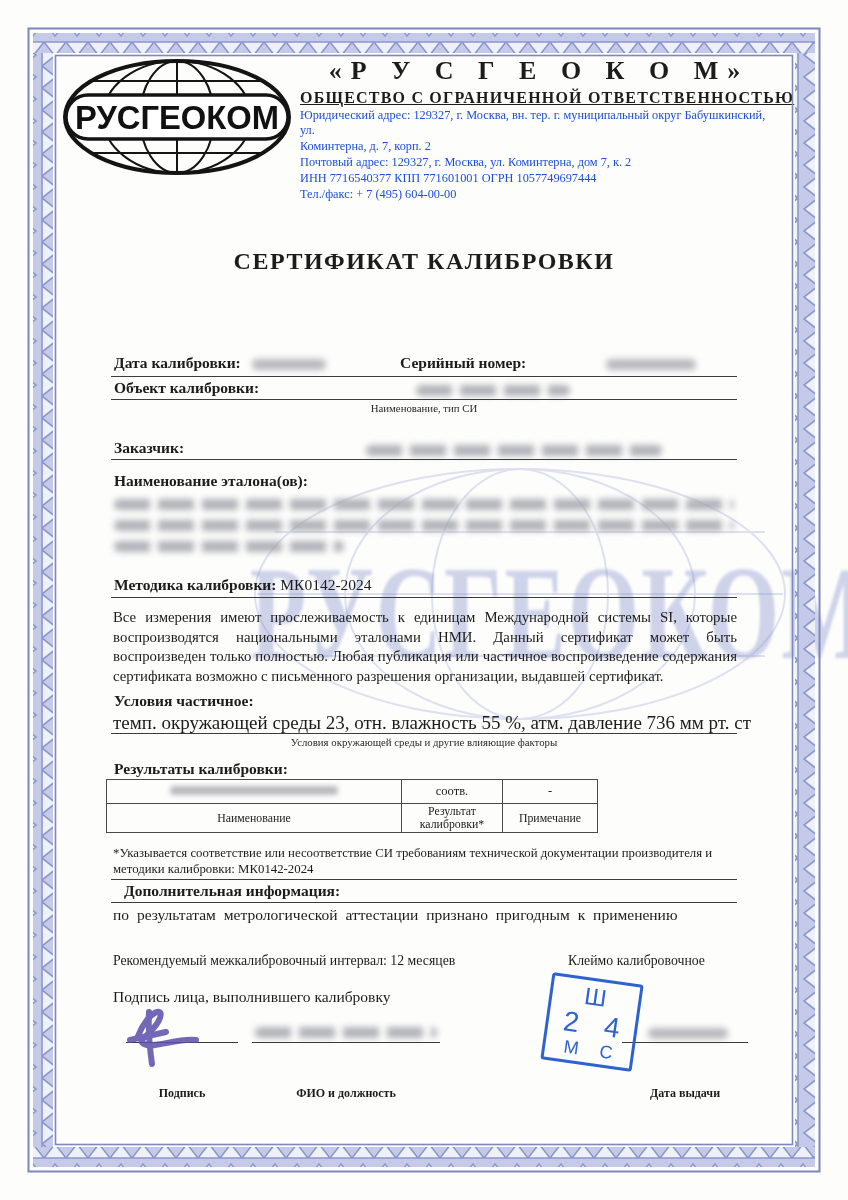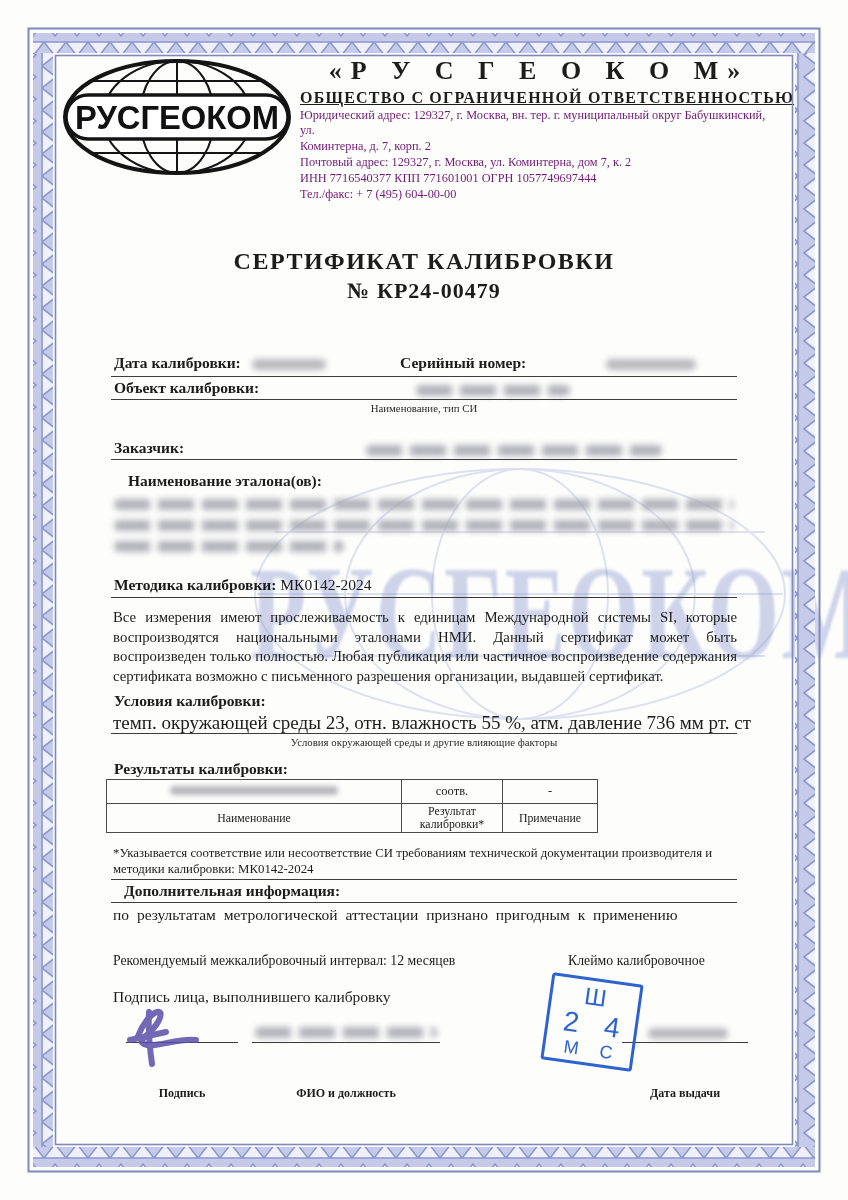--- a/index.html
+++ b/index.html
@@ -11,21 +11,21 @@
   
   #wm-globe{position:absolute;left:245px;top:462px;z-index:0;opacity:.30;}
   #wm-text{position:absolute;left:250px;top:536px;width:545px;z-index:0;
            font-size:92px;font-weight:bold;letter-spacing:2px;color:#8591cc;opacity:.38;
            transform:scaleY(1.45);transform-origin:top left;filter:blur(1.2px);white-space:nowrap;}
   
   #logo{left:60px;top:56px;z-index:1;}
   #hdr{left:300px;top:56px;width:478px;z-index:1;}
   #org-quoted{font-size:26px;font-weight:bold;letter-spacing:9px;text-align:center;white-space:nowrap;}
   #org-type{font-size:16px;font-weight:bold;letter-spacing:1.2px;text-decoration:underline;margin-top:3px;white-space:nowrap;}
-  .addr{font-size:12.3px;line-height:14.9px;margin-top:1px;color:#701a75;}
+  .addr{font-size:12.3px;line-height:14.9px;margin-top:1px;color:#1d4ed8;}
   #accr{left:111px;top:188px;width:626px;text-align:center;font-size:11.8px;line-height:14.5px;z-index:1;}
   #title1{left:111px;top:248px;width:626px;text-align:center;font-size:24px;font-weight:bold;letter-spacing:1.5px;z-index:1;}
   #title2{left:111px;top:278px;width:626px;text-align:center;font-size:22px;font-weight:bold;letter-spacing:1px;z-index:1;}
   
   .lbl{font-size:15.5px;font-weight:bold;z-index:1;white-space:nowrap;}
   .cap{font-size:10.8px;color:#2a2a2a;z-index:1;}
   .rule{position:absolute;border-top:1.6px solid #3c3c3c;z-index:1;}
   .redact{position:absolute;height:11px;border-radius:5px;background:#a8a8ae;filter:blur(3px);opacity:.8;z-index:1;}
   .redact.words{background:repeating-linear-gradient(90deg,#9fa0a8 0 36px,rgba(160,160,170,0) 36px 44px);}
   #para{left:113px;top:608px;width:624px;font-size:14.8px;line-height:19.5px;text-align:justify;z-index:1;}
@@ -125,51 +125,50 @@
     <div class="addr">Коминтерна, д. 7, корп. 2</div>
     <div class="addr">Почтовый адрес: 129327, г. Москва, ул. Коминтерна, дом 7, к. 2</div>
     <div class="addr">ИНН 7716540377 КПП 771601001 ОГРН 1057749697444</div>
     <div class="addr">Тел./факс: + 7 (495) 604-00-00</div>
   </div>
 
   <div id="accr" class="abs">
   </div>
 
   <div id="title1" class="abs">СЕРТИФИКАТ КАЛИБРОВКИ</div>
-  <div id="title2" class="abs">№ КР24-00479</div>
 
   <div class="abs lbl" style="left:114px;top:354px;">Дата калибровки:</div>
   <div class="redact" style="left:252px;top:359px;width:74px;"></div>
   <div class="abs lbl" style="left:400px;top:354px;">Серийный номер:</div>
   <div class="redact" style="left:606px;top:359px;width:90px;"></div>
   <div class="rule" style="left:111px;top:376px;width:626px;"></div>
 
   <div class="abs lbl" style="left:114px;top:379px;">Объект калибровки:</div>
   <div class="redact words" style="left:416px;top:385px;width:154px;"></div>
   <div class="rule" style="left:111px;top:399px;width:626px;"></div>
   <div class="abs cap" style="left:111px;top:402px;width:626px;text-align:center;">Наименование, тип СИ</div>
 
   <div class="abs lbl" style="left:114px;top:439px;">Заказчик:</div>
   <div class="redact words" style="left:366px;top:445px;width:296px;"></div>
   <div class="rule" style="left:111px;top:459px;width:626px;"></div>
 
-  <div class="abs lbl" style="left:128px;top:472px;">Наименование эталона(ов):</div>
+  <div class="abs lbl" style="left:114px;top:472px;">Наименование эталона(ов):</div>
   <div class="redact words" style="left:114px;top:499px;width:620px;"></div>
   <div class="redact words" style="left:114px;top:520px;width:620px;"></div>
   <div class="redact words" style="left:114px;top:541px;width:230px;"></div>
 
   <div class="abs" style="left:114px;top:576px;z-index:1;font-size:15.5px;">
     <span class="lbl">Методика калибровки:</span>
     <span style="font-size:15.5px;">МК0142-2024</span>
   </div>
   <div class="rule" style="left:111px;top:597px;width:626px;"></div>
 
   <div id="para" class="abs">Все измерения имеют прослеживаемость к единицам Международной системы SI, которые воспроизводятся национальными эталонами НМИ. Данный сертификат может быть воспроизведен только полностью. Любая публикация или частичное воспроизведение содержания сертификата возможно с письменного разрешения организации, выдавшей сертификат.</div>
 
-  <div class="abs lbl" style="left:114px;top:692px;">Условия калибровки:</div>
+  <div class="abs lbl" style="left:114px;top:692px;">Условия частичное:</div>
   <div id="cond-val" class="abs">темп. окружающей среды 23, отн. влажность 55 %, атм. давление 736 мм рт. ст</div>
   <div class="rule" style="left:111px;top:733px;width:626px;"></div>
   <div class="abs cap" style="left:111px;top:736px;width:626px;text-align:center;">Условия окружающей среды и другие влияющие факторы</div>
 
   <div class="abs lbl" style="left:114px;top:760px;">Результаты калибровки:</div>
   <table id="tbl">
     <tbody>
         <tr>
       <td><span class="cell-redact"></span></td>
       <td>соотв.</td>

